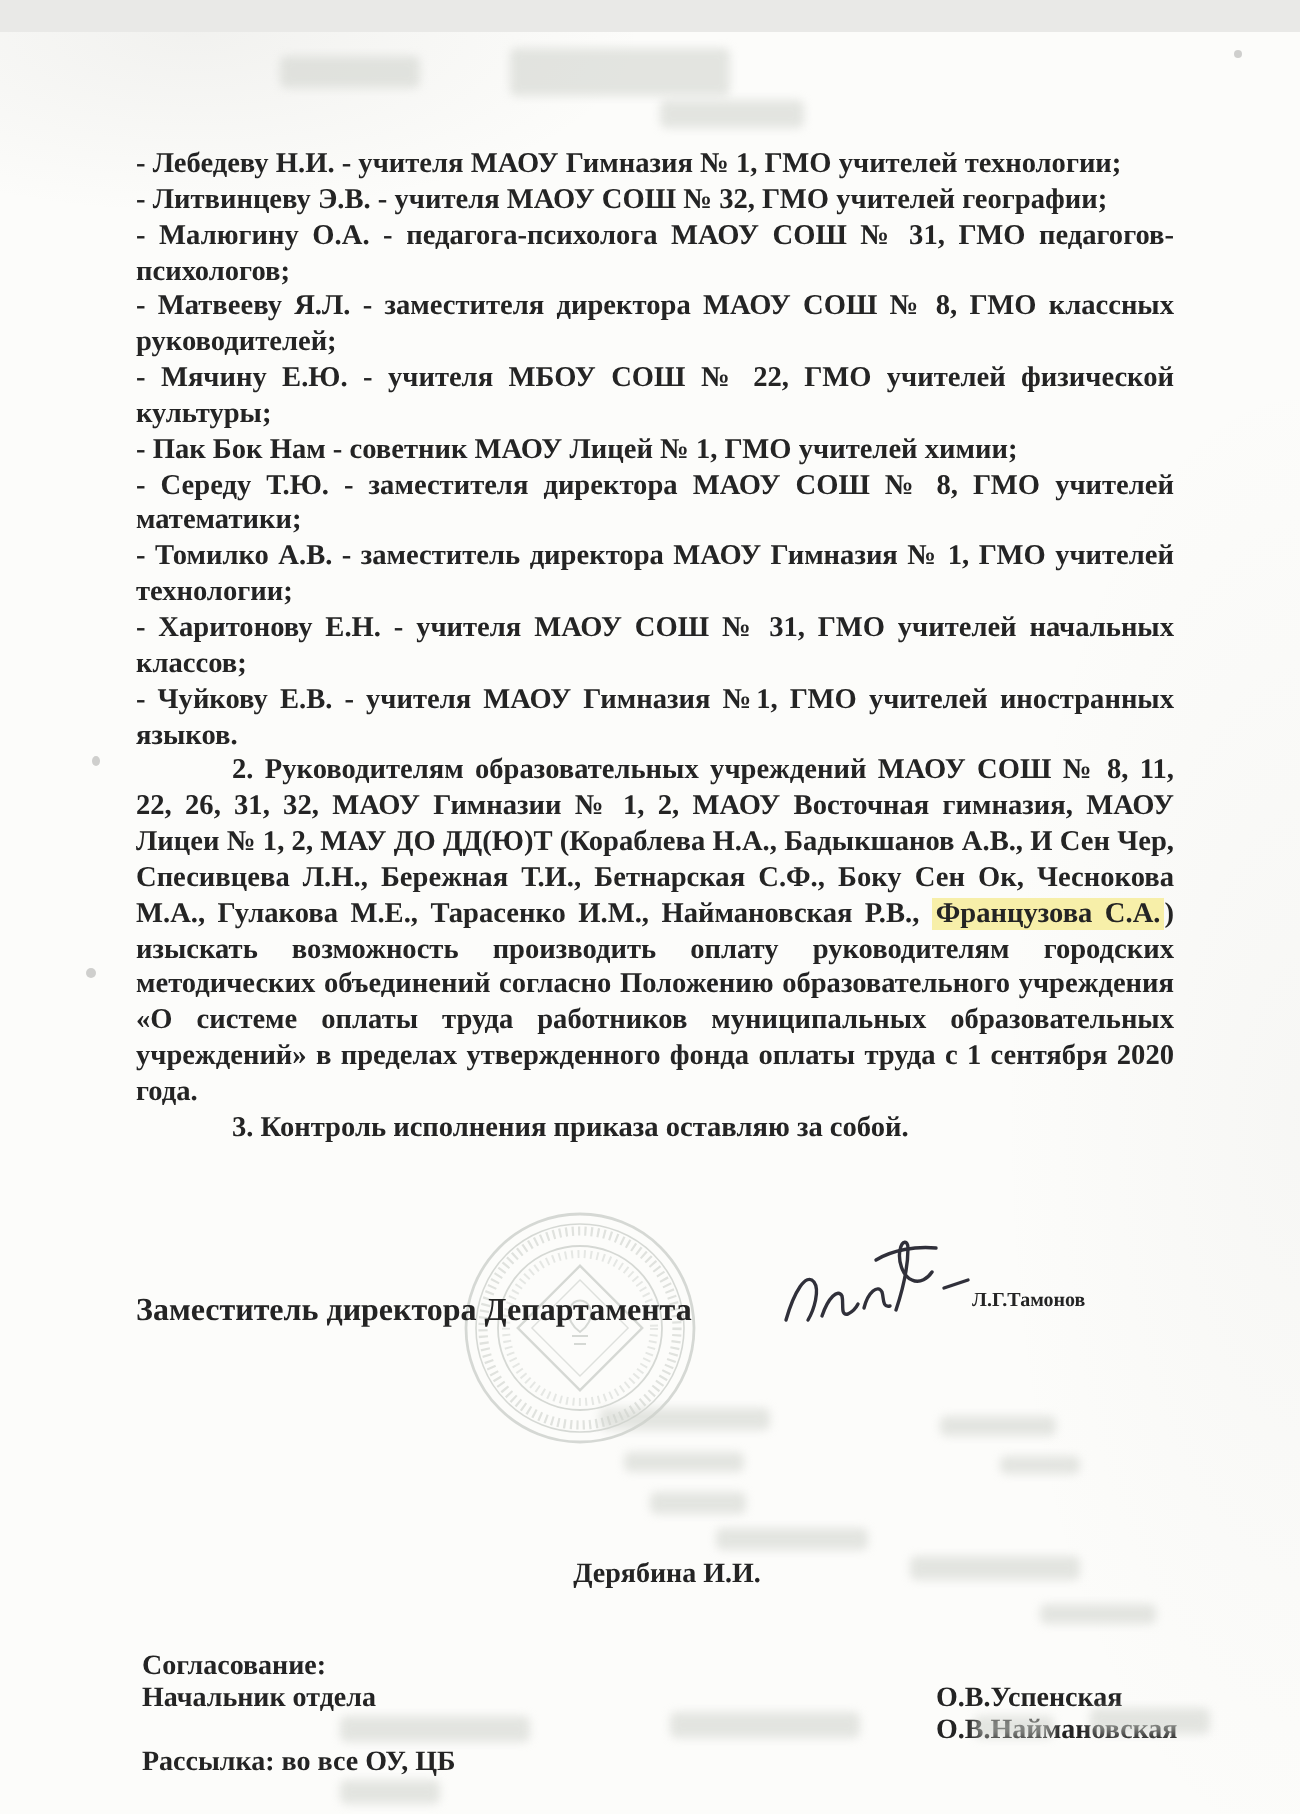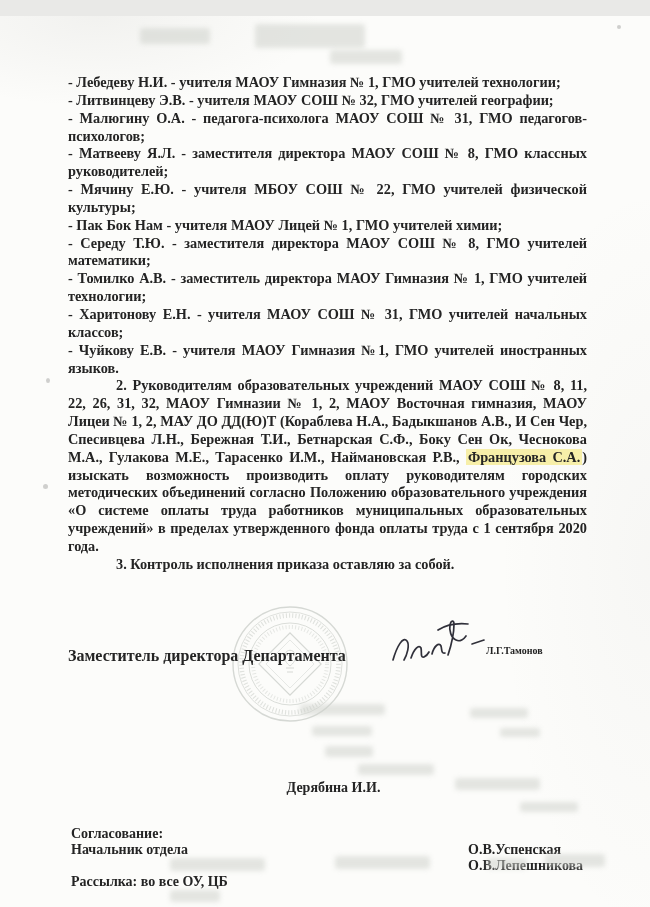--- a/index.html
+++ b/index.html
@@ -50,21 +50,21 @@
 <body>
 
 <div class="page">
 
   <div class="body-text">
     <p>- Лебедеву Н.И. - учителя МАОУ Гимназия № 1, ГМО учителей технологии;</p>
     <p>- Литвинцеву Э.В. - учителя МАОУ СОШ № 32, ГМО учителей географии;</p>
     <p>- Малюгину О.А. - педагога-психолога МАОУ СОШ № 31, ГМО педагогов-психологов;</p>
     <p>- Матвееву Я.Л. - заместителя директора МАОУ СОШ № 8, ГМО классных руководителей;</p>
     <p>- Мячину Е.Ю. - учителя МБОУ СОШ № 22, ГМО учителей физической культуры;</p>
-    <p>- Пак Бок Нам - учителя МАОУ Лицей № 1, ГМО учителей химии;</p>
+    <p>- Пак Бок Нам - советник МАОУ Лицей № 1, ГМО учителей химии;</p>
     <p>- Середу Т.Ю. - заместителя директора МАОУ СОШ № 8, ГМО учителей математики;</p>
     <p>- Томилко А.В. - заместитель директора МАОУ Гимназия № 1, ГМО учителей технологии;</p>
     <p>- Харитонову Е.Н. - учителя МАОУ СОШ № 31, ГМО учителей начальных классов;</p>
     <p>- Чуйкову Е.В. - учителя МАОУ Гимназия №1, ГМО учителей иностранных языков.</p>
     <p class="para-indent"><span>2. Руководителям образовательных учреждений МАОУ СОШ № 8, 11, 22, 26, 31, 32, МАОУ Гимназии № 1, 2, МАОУ Восточная гимназия, МАОУ Лицеи № 1, 2, МАУ ДО ДД(Ю)Т (Кораблева Н.А., Бадыкшанов А.В., И Сен Чер, Спесивцева Л.Н., Бережная Т.И., Бетнарская С.Ф., Боку Сен Ок, Чеснокова М.А., Гулакова М.Е., Тарасенко И.М., Наймановская Р.В., </span><span class="hl" style="background-color: rgb(247, 239, 169);">Французова С.А.</span><span>) изыскать возможность производить оплату руководителям городских методических объединений согласно Положению образовательного учреждения «О системе оплаты труда работников муниципальных образовательных учреждений» в пределах утвержденного фонда оплаты труда с 1 сентября 2020 года.</span></p>
     <p class="para-indent">3. Контроль исполнения приказа оставляю за собой.</p>
   </div>
 
   <svg class="seal" width="124" height="124" viewBox="0 0 124 124">
     <g fill="none" stroke="#b7bcb6" opacity="0.55">
@@ -95,21 +95,21 @@
   <div class="sig-name">Л.Г.Тамонов</div>
 
   <div class="footer">
     <p class="executor">Дерябина И.И.</p>
     <p class="approval-title">Согласование:</p>
     <div class="approval-row">
       <span>Начальник отдела</span>
       <span class="name">О.В.Успенская</span>
     </div>
     <div class="approval-row">
-      <span class="name">О.В.Лепешникова</span>
+      <span class="name">О.В.Наймановская</span>
     </div>
     <p class="distribution">Рассылка: во все ОУ, ЦБ</p>
   </div>
 
   <i class="ghost" style="left:140px;top:12px;width:70px;height:16px"></i>
   <i class="ghost" style="left:255px;top:8px;width:110px;height:24px"></i>
   <i class="ghost" style="left:330px;top:34px;width:72px;height:14px"></i>
   <i class="ghost" style="left:300px;top:688px;width:85px;height:11px"></i>
   <i class="ghost" style="left:470px;top:692px;width:58px;height:10px"></i>
   <i class="ghost" style="left:312px;top:710px;width:60px;height:10px"></i>

